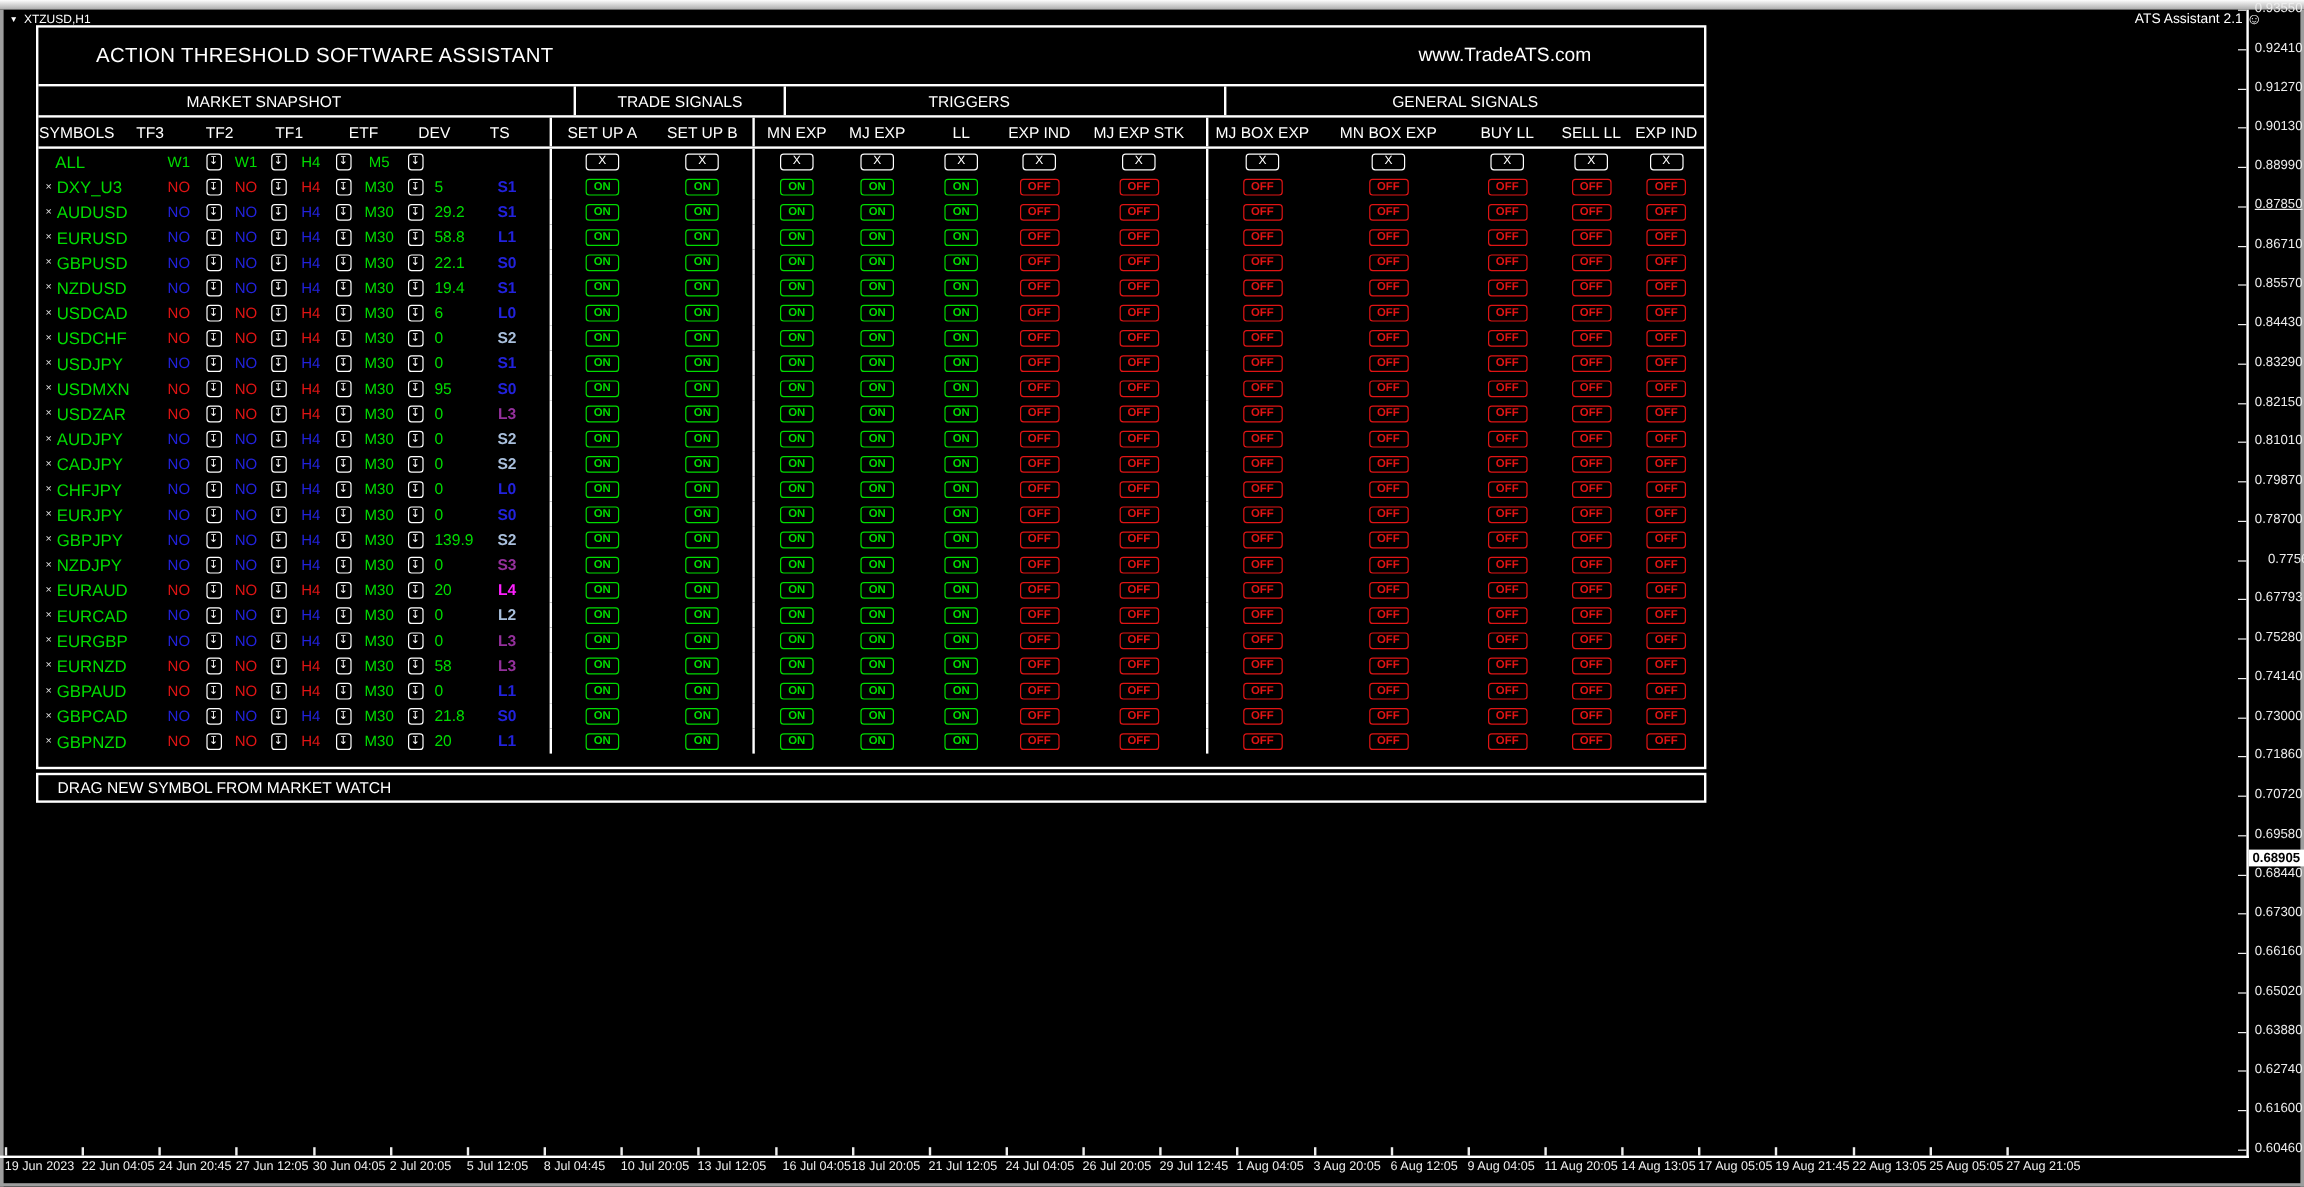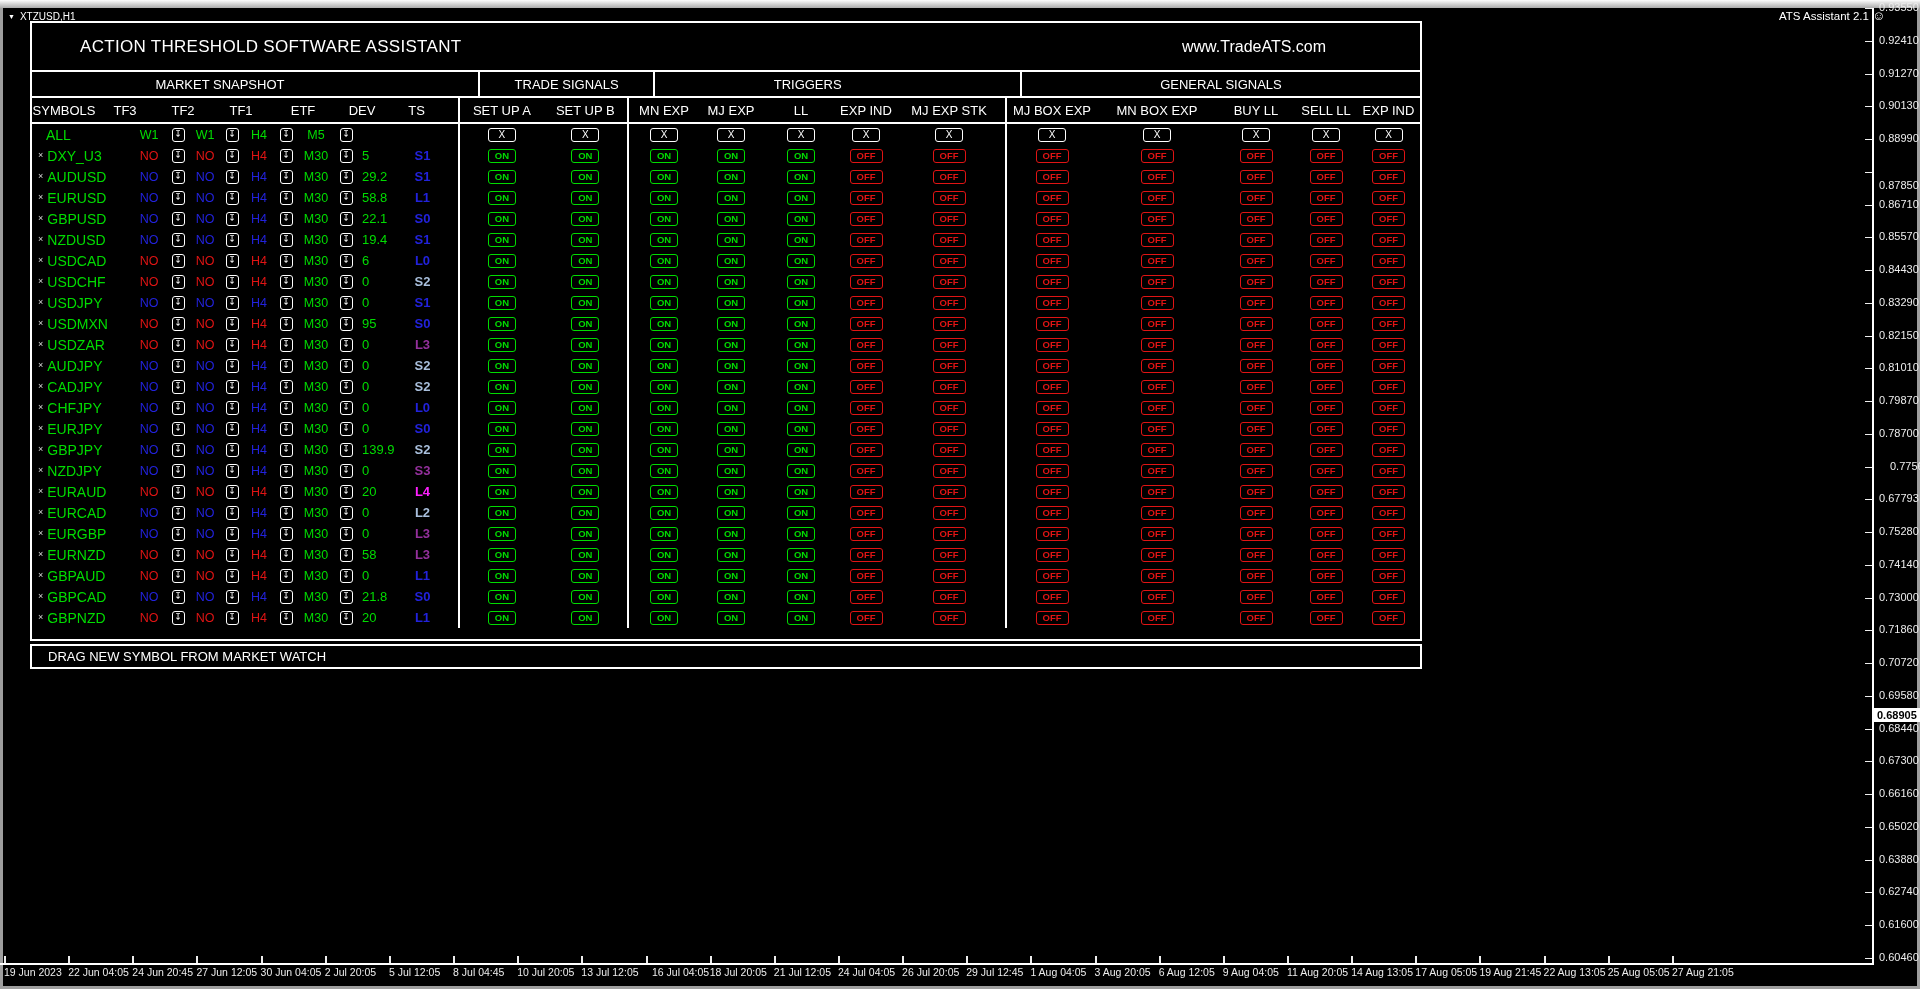--- a/index.html
+++ b/index.html
@@ -1785,21 +1785,21 @@
       <div class="ptick" style="top: 2px;">0.93550</div>
       <div class="pdash" style="top: 40.75px;"></div>
       <div class="ptick" style="top: 34.75px;">0.92410</div>
       <div class="pdash" style="top: 73.5px;"></div>
       <div class="ptick" style="top: 67.5px;">0.91270</div>
       <div class="pdash" style="top: 106.25px;"></div>
       <div class="ptick" style="top: 100.25px;">0.90130</div>
       <div class="pdash" style="top: 139px;"></div>
       <div class="ptick" style="top: 133px;">0.88990</div>
       <div class="pdash" style="top: 171.75px;"></div>
-      <div class="ptick" style="top: 180px;">0.87850</div>
+      <div class="ptick" style="top: 165px; text-decoration: underline;">0.87850</div>
       <div class="pdash" style="top: 204.5px;"></div>
       <div class="ptick" style="top: 198.5px;">0.86710</div>
       <div class="pdash" style="top: 237.25px;"></div>
       <div class="ptick" style="top: 231.25px;">0.85570</div>
       <div class="pdash" style="top: 270px;"></div>
       <div class="ptick" style="top: 264px;">0.84430</div>
       <div class="pdash" style="top: 302.75px;"></div>
       <div class="ptick" style="top: 296.75px;">0.83290</div>
       <div class="pdash" style="top: 335.5px;"></div>
       <div class="ptick" style="top: 329.5px;">0.82150</div>

